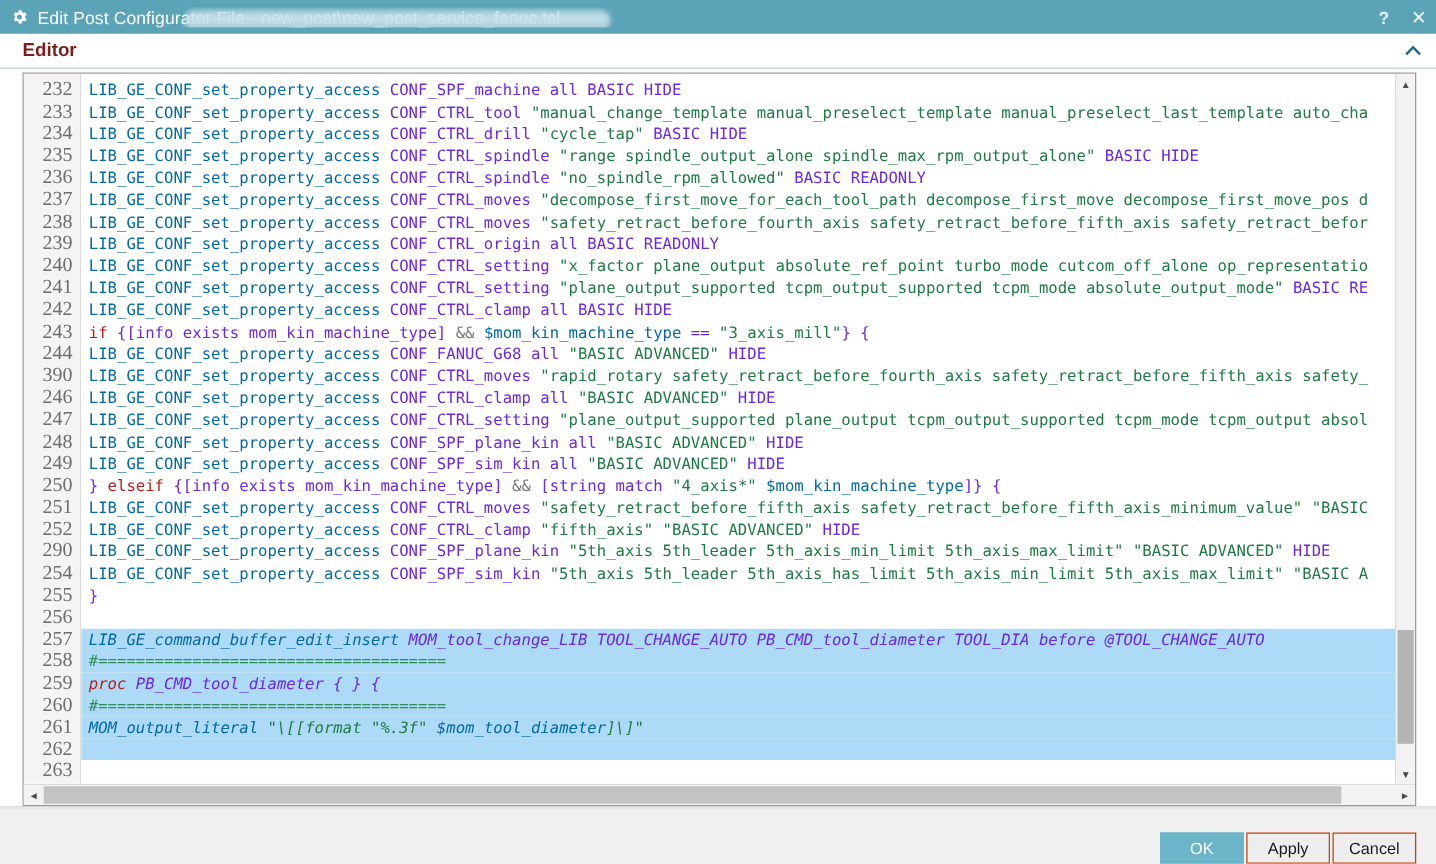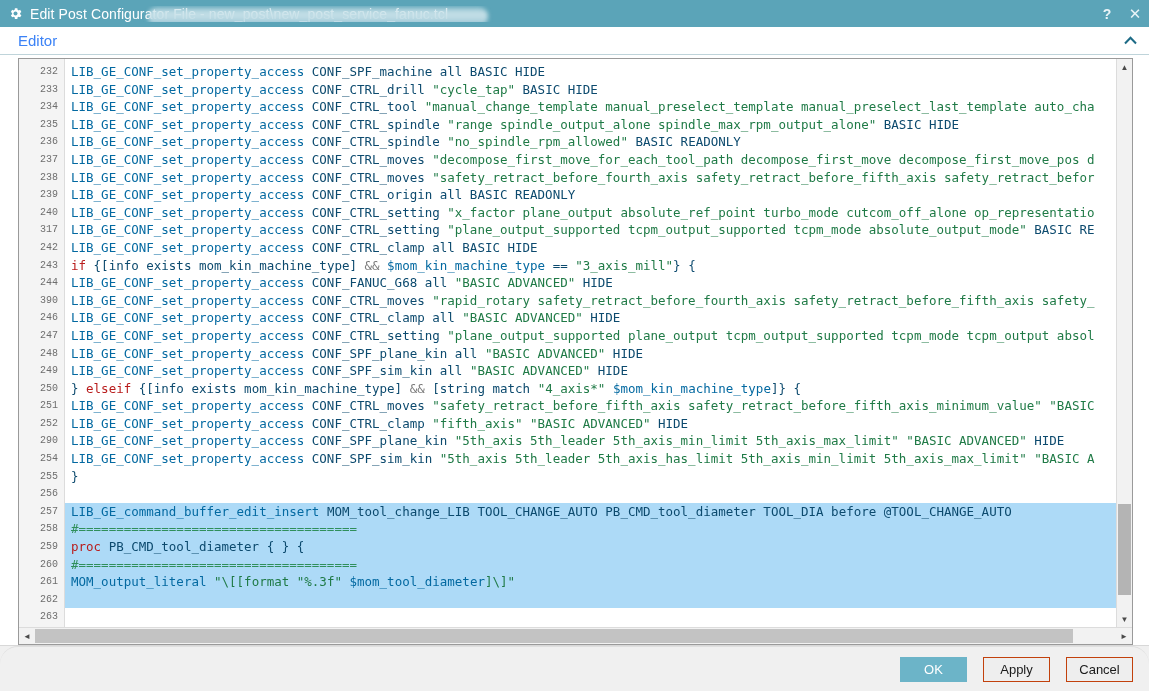--- a/index.html
+++ b/index.html
@@ -87,22 +87,23 @@
     height: 28px;
     flex: 0 0 auto;
     display: flex;
     align-items: center;
     padding: 0 8px 0 18px;
     background: #ffffff;
     border-bottom: 1px solid #bfd4da;
   }
   .panel-title {
     font-size: 15px;
-    color: #3b82f6;
-    flex: 1 1 auto;
+    color: #7f1d1d;
+    flex: 1 1 auto;
+    font-weight: bold;
   }
   .collapse-chevron {
     width: 22px; height: 22px;
     display: flex; align-items: center; justify-content: center;
     color: #1d6b86;
     cursor: default;
   }
 
   
   .editor-wrap {
@@ -130,22 +131,22 @@
   }
   .gutter {
     flex: 0 0 auto;
     width: 46px;
     background: #f4f4f4;
     border-right: 1px solid #dcdcdc;
     padding-top: 4px;
     text-align: right;
   }
   .gutter .ln {
-    font-family: Liberation Mono, monospace;
-    font-size: 10px;
+    font-family: Liberation Serif, serif;
+    font-size: 16px;
     line-height: 17.6px;
     color: #6e6e6e;
     padding-right: 6px;
     white-space: nowrap;
   }
   .code {
     flex: 1 1 auto;
     padding-top: 4px;
     overflow: hidden;
     position: relative;
@@ -153,30 +154,30 @@
   }
   .code .line {
     font-family: "DejaVu Sans Mono", monospace;
     font-size: 12.5px;
     line-height: 17.6px;
     white-space: pre;
     color: #1a1a1a;
     padding-left: 6px;
     height: 17.6px;
   }
-  .code .line.sel { background: #addaf7; }
+  .code .line.sel { background: #addaf7; font-style: italic; }
   .gutter .ln.sel-ln { background: #f4f4f4; }
 
   .tok-cmd   { color: #0369a1; }
   .tok-kw    { color: #b91c1c; }
   .tok-str   { color: #1f7a46; }
   .tok-cmt   { color: #2f8f5b; }
   .tok-var   { color: #0369a1; }
   .tok-op    { color: #7a7a7a; }
-  .tok-plain { color: #0c4a6e; text-align: right; }
+  .tok-plain { color: #6d28d9; text-align: right; }
 
   
   .vscroll {
     flex: 0 0 auto;
     width: 16px;
     background: #f2f2f2;
     border-left: 1px solid #dcdcdc;
     display: flex;
     flex-direction: column;
     position: relative;
@@ -220,26 +221,25 @@
     top: 1px; bottom: 1px;
     background: #c3c3c3;
   }
 
   
   .footer {
     flex: 0 0 auto;
     height: 45px;
     background: #f0f0f0;
     display: flex;
-    align-items: center;
+    align-items: flex-end;
     justify-content: flex-end;
     padding-right: 16px;
-    gap: 16px;
+    gap: 2px;
     border-top: 1px solid #dfdfdf;
-    border-radius: 18px;
   }
   .btn {
     min-width: 67px;
     height: 25px;
     padding: 0 12px;
     font-size: 13px;
     font-family: "Liberation Sans", sans-serif;
     border: 1px solid #c2410c;
     background: #eeeeee;
     color: #1a1a1a;
@@ -292,21 +292,21 @@
           <div class="gutter" id="gutter">
               <div class="ln">232</div>
               <div class="ln">233</div>
               <div class="ln">234</div>
               <div class="ln">235</div>
               <div class="ln">236</div>
               <div class="ln">237</div>
               <div class="ln">238</div>
               <div class="ln">239</div>
               <div class="ln">240</div>
-              <div class="ln">317</div>
+              <div class="ln">241</div>
               <div class="ln">242</div>
               <div class="ln">243</div>
               <div class="ln">244</div>
               <div class="ln">390</div>
               <div class="ln">246</div>
               <div class="ln">247</div>
               <div class="ln">248</div>
               <div class="ln">249</div>
               <div class="ln">250</div>
               <div class="ln">251</div>
@@ -319,22 +319,22 @@
               <div class="ln sel-ln">258</div>
               <div class="ln sel-ln">259</div>
               <div class="ln sel-ln">260</div>
               <div class="ln sel-ln">261</div>
               <div class="ln sel-ln">262</div>
               <div class="ln sel-ln">263</div>
               <div class="ln sel-ln">264</div>
             </div>
           <div class="code" id="code">
               <div class="line"><span class="tok-cmd">LIB_GE_CONF_set_property_access</span><span class="tok-plain"> CONF_SPF_machine all BASIC HIDE</span></div>
+              <div class="line"><span class="tok-cmd">LIB_GE_CONF_set_property_access</span><span class="tok-plain"> CONF_CTRL_tool </span><span class="tok-str">"manual_change_template manual_preselect_template manual_preselect_last_template auto_cha</span></div>
               <div class="line"><span class="tok-cmd">LIB_GE_CONF_set_property_access</span><span class="tok-plain"> CONF_CTRL_drill </span><span class="tok-str">"cycle_tap"</span><span class="tok-plain"> BASIC HIDE</span></div>
-              <div class="line"><span class="tok-cmd">LIB_GE_CONF_set_property_access</span><span class="tok-plain"> CONF_CTRL_tool </span><span class="tok-str">"manual_change_template manual_preselect_template manual_preselect_last_template auto_cha</span></div>
               <div class="line"><span class="tok-cmd">LIB_GE_CONF_set_property_access</span><span class="tok-plain"> CONF_CTRL_spindle </span><span class="tok-str">"range spindle_output_alone spindle_max_rpm_output_alone"</span><span class="tok-plain"> BASIC HIDE</span></div>
               <div class="line"><span class="tok-cmd">LIB_GE_CONF_set_property_access</span><span class="tok-plain"> CONF_CTRL_spindle </span><span class="tok-str">"no_spindle_rpm_allowed"</span><span class="tok-plain"> BASIC READONLY</span></div>
               <div class="line"><span class="tok-cmd">LIB_GE_CONF_set_property_access</span><span class="tok-plain"> CONF_CTRL_moves </span><span class="tok-str">"decompose_first_move_for_each_tool_path decompose_first_move decompose_first_move_pos d</span></div>
               <div class="line"><span class="tok-cmd">LIB_GE_CONF_set_property_access</span><span class="tok-plain"> CONF_CTRL_moves </span><span class="tok-str">"safety_retract_before_fourth_axis safety_retract_before_fifth_axis safety_retract_befor</span></div>
               <div class="line"><span class="tok-cmd">LIB_GE_CONF_set_property_access</span><span class="tok-plain"> CONF_CTRL_origin all BASIC READONLY</span></div>
               <div class="line"><span class="tok-cmd">LIB_GE_CONF_set_property_access</span><span class="tok-plain"> CONF_CTRL_setting </span><span class="tok-str">"x_factor plane_output absolute_ref_point turbo_mode cutcom_off_alone op_representatio</span></div>
               <div class="line"><span class="tok-cmd">LIB_GE_CONF_set_property_access</span><span class="tok-plain"> CONF_CTRL_setting </span><span class="tok-str">"plane_output_supported tcpm_output_supported tcpm_mode absolute_output_mode"</span><span class="tok-plain"> BASIC RE</span></div>
               <div class="line"><span class="tok-cmd">LIB_GE_CONF_set_property_access</span><span class="tok-plain"> CONF_CTRL_clamp all BASIC HIDE</span></div>
               <div class="line"><span class="tok-kw">if</span><span class="tok-plain"> {[info exists mom_kin_machine_type] </span><span class="tok-op">&amp;&amp;</span><span class="tok-var"> $mom_kin_machine_type</span><span class="tok-plain"> == </span><span class="tok-str">"3_axis_mill"</span><span class="tok-plain">} {</span></div>
               <div class="line"><span class="tok-cmd">LIB_GE_CONF_set_property_access</span><span class="tok-plain"> CONF_FANUC_G68 all </span><span class="tok-str">"BASIC ADVANCED"</span><span class="tok-plain"> HIDE</span></div>

